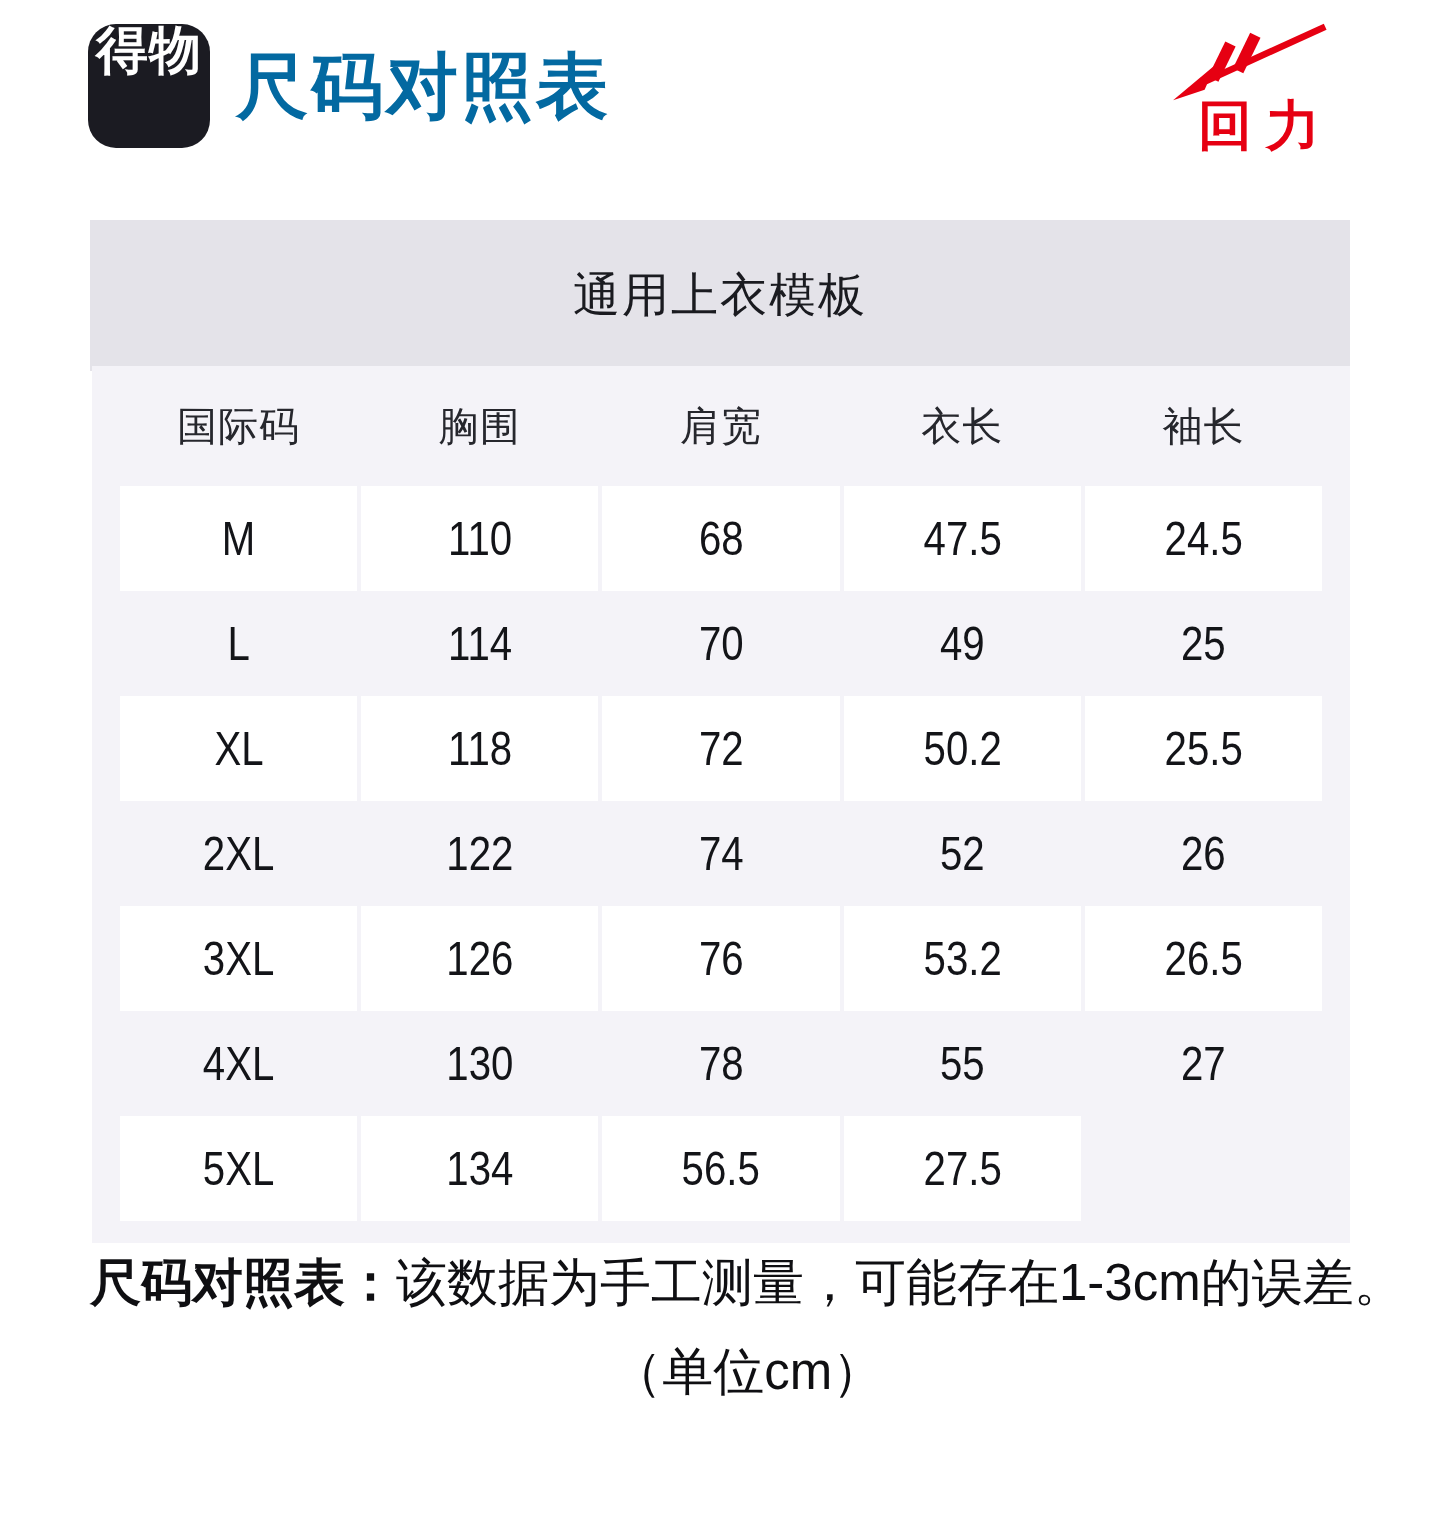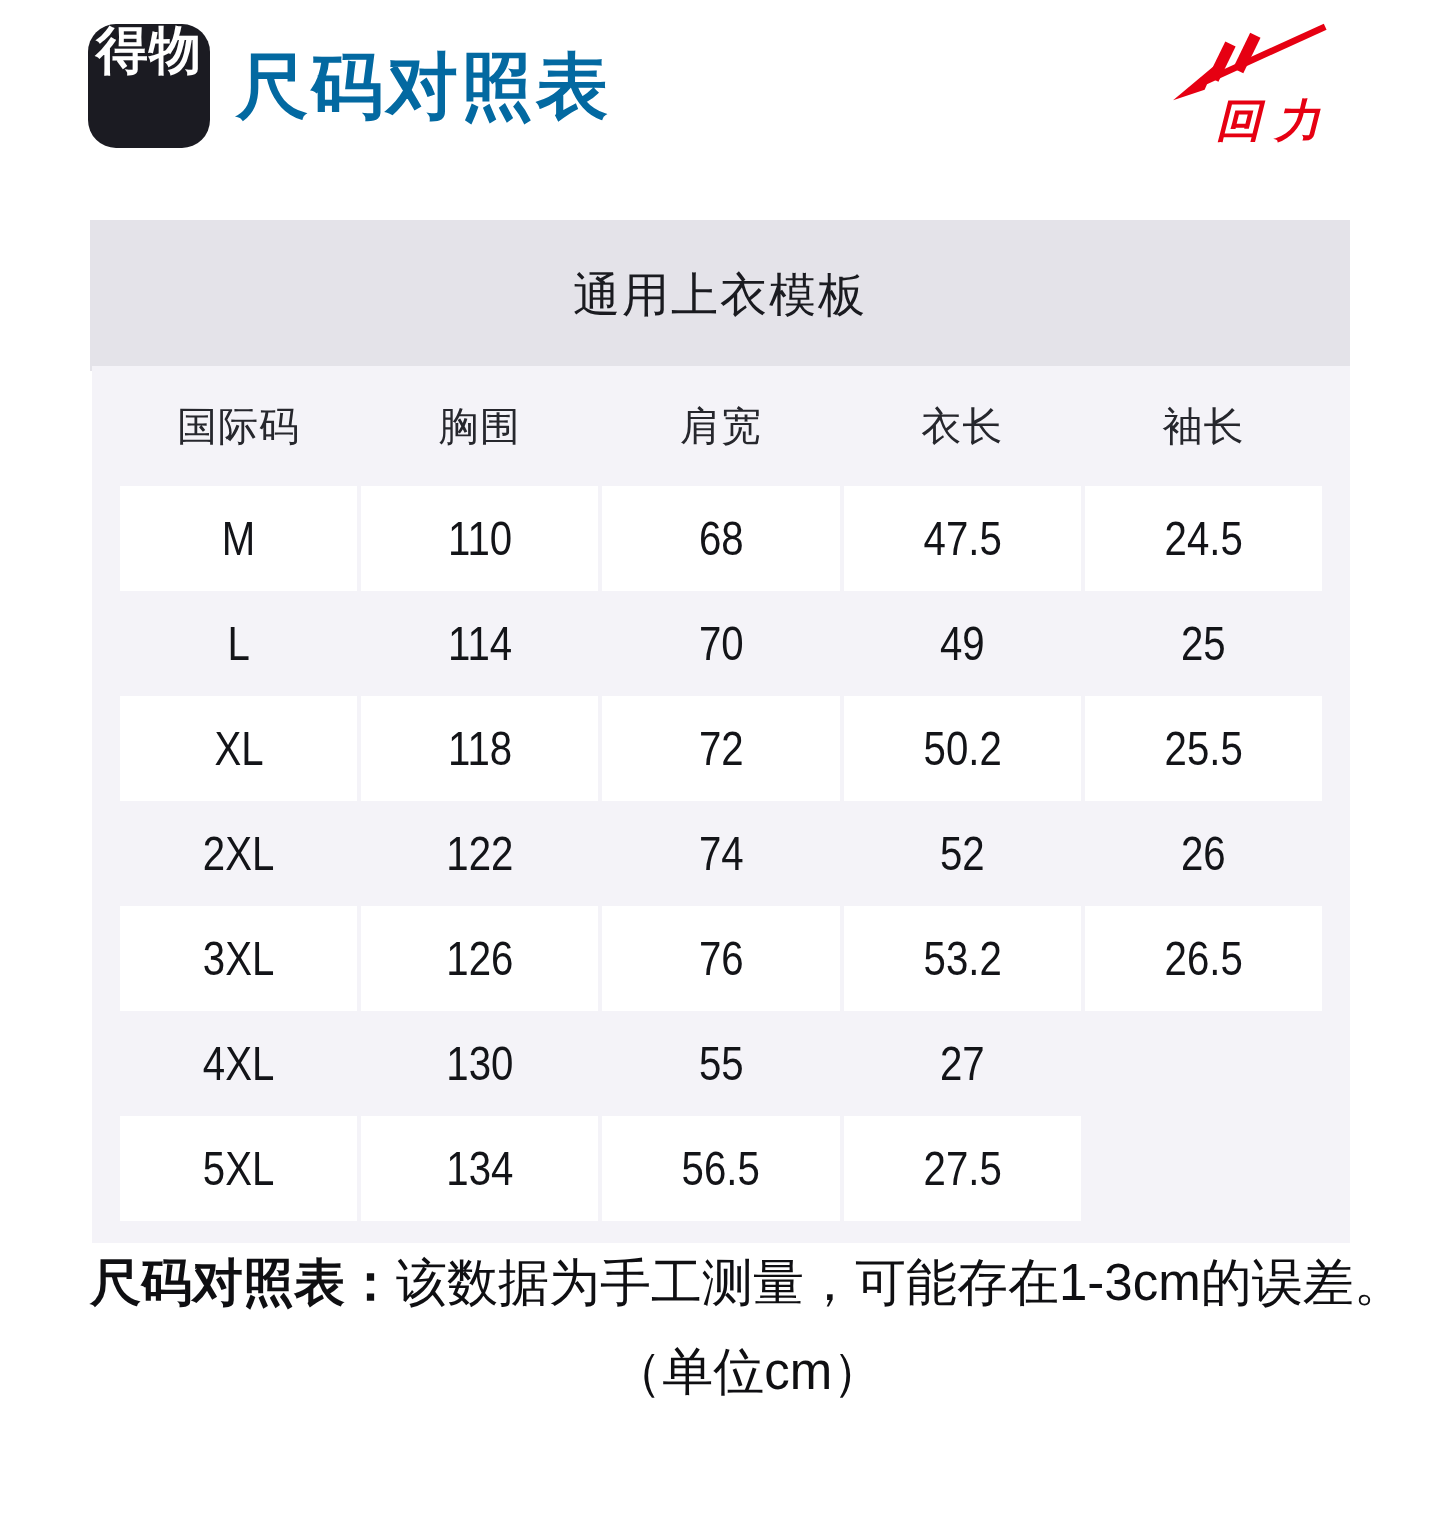--- a/index.html
+++ b/index.html
@@ -33,26 +33,25 @@
     letter-spacing:3px;line-height:1;white-space:nowrap;
   }
 
   
   .brand-logo{
     position:absolute;top:20px;right:106px;
     display:flex;flex-direction:column;align-items:flex-end;
   }
   .brand-swoosh{display:block;}
   .brand-text{
-    font-size:45px;font-weight:700;line-height:1;
+    font-size:54px;font-weight:700;line-height:1;
     color:var(--brand-red,#e60012);
     letter-spacing:14px;
     margin-top:-10px;
     white-space:nowrap;
-    font-style:italic;
   }
 
   
   .banner{
     position:absolute;top:220px;left:90px;
     width:1260px;height:151px;
     background:var(--banner-bg,#e4e3e9);
     display:flex;align-items:center;justify-content:center;
   }
   .banner-title{
@@ -238,20 +237,23 @@
     </div>
 
     <div class="t-row">
       <div class="cell">
           <span class="val">4XL</span>
         </div>
       <div class="cell">
           <span class="val">130</span>
         </div>
       <div class="cell">
+          <span class="val">78</span>
+        </div>
+      <div class="cell">
           <span class="val">55</span>
         </div>
       <div class="cell">
           <span class="val">27</span>
         </div>
     </div>
 
     <div class="t-row white">
       <div class="cell">
           <span class="val">5XL</span>

